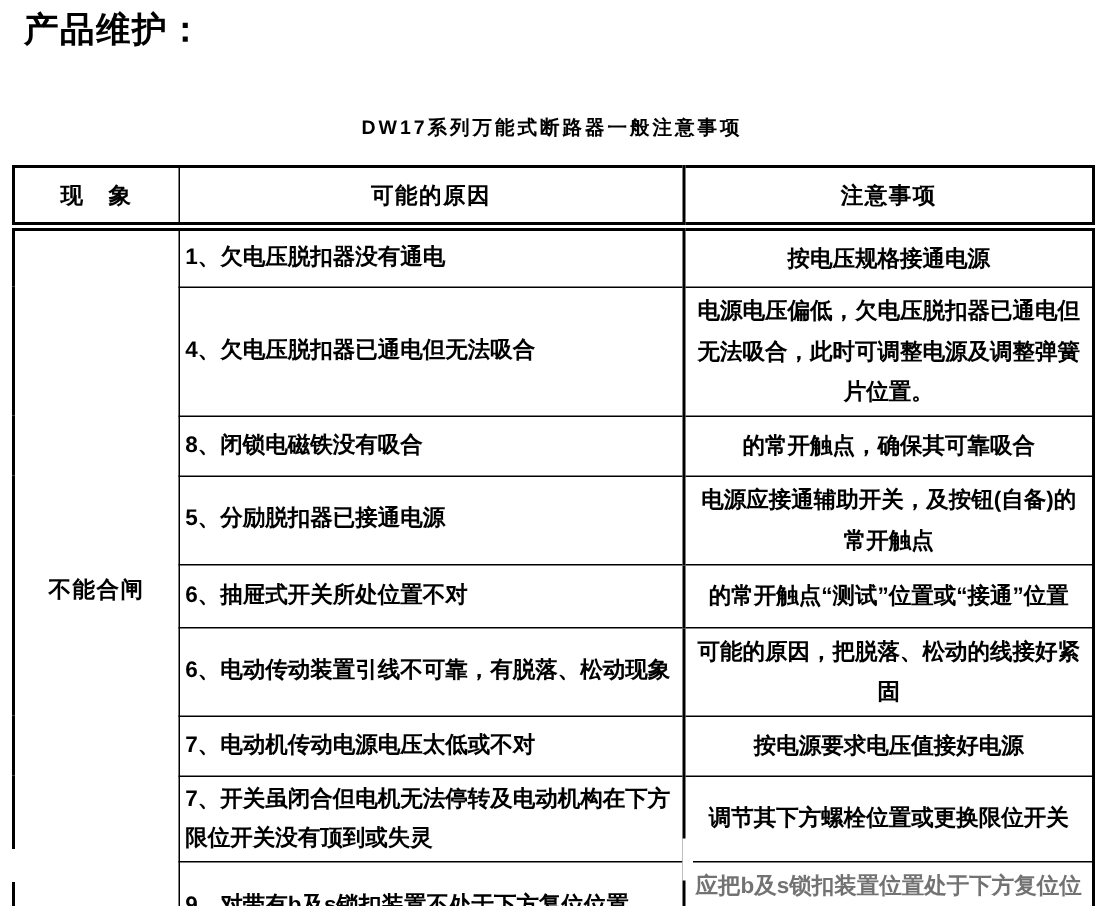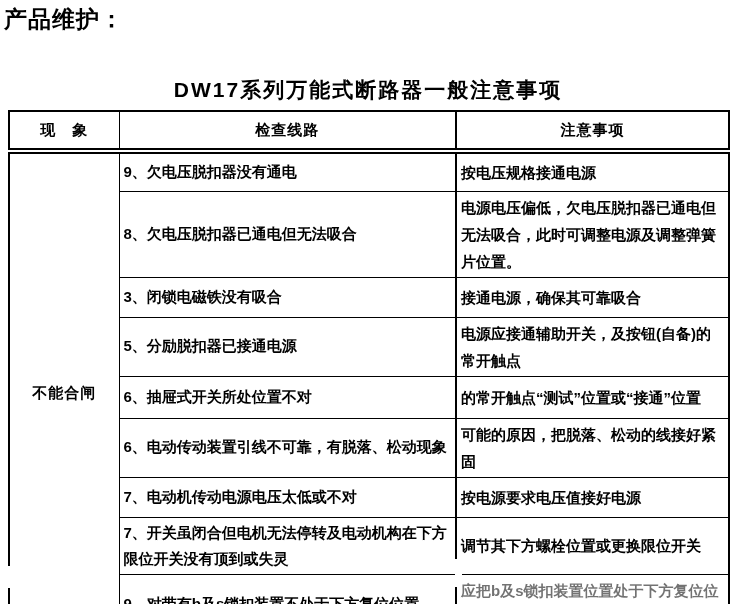--- a/index.html
+++ b/index.html
@@ -1,45 +1,45 @@
 <!DOCTYPE html>
 <html><head>
 <meta charset="utf-8">
 <style>
   html,body{margin:0;padding:0;background:#ffffff;}
   body{
     width:736px;height:604px;position:relative;overflow:hidden;
     font-family:"Liberation Sans","DejaVu Sans",sans-serif;color:#000;
   }
   .heading{
-    position:absolute;left:4px;top:4px;
+    position:absolute;left:16px;top:4px;
     font-size:23px;font-weight:bold;letter-spacing:1px;
   }
   .table-title{
     position:absolute;left:0;top:76px;width:736px;
-    text-align:center;font-size:21px;font-weight:bold;letter-spacing:2px;
+    text-align:center;font-size:13px;font-weight:bold;letter-spacing:2px;
   }
   table.maint{
     position:absolute;left:8px;top:110px;width:720px;
     border-collapse:collapse;table-layout:fixed;
     border:2px solid #000;border-bottom-width:3px;
   }
   table.maint td, table.maint th{
     border:1px solid #000000;
     font-size:15px;font-weight:bold;
     padding:2px 4px;vertical-align:middle;
     overflow:hidden;
   }
   table.maint th{
     border-bottom:6px double #000;
     text-align:center;letter-spacing:1px;
   }
   td.col-phen{text-align:center;letter-spacing:1px;}
   td.col-cause{text-align:left;padding-left:24px;line-height:1.75;}
-  td.col-note{text-align:left;padding-left:10px;line-height:1.8;}
+  td.col-note{text-align:center;padding-left:10px;line-height:1.8;}
   .col-note{border-left-width:2px !important;}
   th.col-note{border-left:2px solid #000;margin-left:34px;}
   td.faded{color:#1c1c1c;opacity:.62;text-shadow:0 0 1px #fff;}
   .artifact{position:absolute;background:#fff;}
   .artifact.a1{left:0;top:566px;width:11px;height:22px;}
   .artifact.a2{left:455px;top:559px;width:7px;height:28px;}
 </style>
 </head>
 <body>
 
@@ -48,37 +48,37 @@
 
 <table class="maint">
   <colgroup>
     <col style="width:110px">
     <col style="width:337px">
     <col style="width:273px">
   </colgroup>
   <thead>
     <tr style="height:40px">
       <th class="col-phen">现　象</th>
-      <th class="col-cause">检查线路</th>
+      <th class="col-cause">可能的原因</th>
       <th class="col-note">注意事项</th>
     </tr>
   </thead>
   <tbody>
     <tr style="height:40px">
       <td class="col-phen" rowspan="9">不能合闸</td>
-      <td class="col-cause">9、欠电压脱扣器没有通电</td>
+      <td class="col-cause">1、欠电压脱扣器没有通电</td>
       <td class="col-note">按电压规格接通电源</td>
     </tr>
     <tr style="height:62px">
-      <td class="col-cause">8、欠电压脱扣器已通电但无法吸合</td>
+      <td class="col-cause">4、欠电压脱扣器已通电但无法吸合</td>
       <td class="col-note">电源电压偏低，欠电压脱扣器已通电但无法吸合，此时可调整电源及调整弹簧片位置。</td>
     </tr>
     <tr style="height:40px">
-      <td class="col-cause">3、闭锁电磁铁没有吸合</td>
-      <td class="col-note">接通电源，确保其可靠吸合</td>
+      <td class="col-cause">8、闭锁电磁铁没有吸合</td>
+      <td class="col-note">的常开触点，确保其可靠吸合</td>
     </tr>
     <tr style="height:55px">
       <td class="col-cause">5、分励脱扣器已接通电源</td>
       <td class="col-note">电源应接通辅助开关，及按钮(自备)的常开触点</td>
     </tr>
     <tr style="height:42px">
       <td class="col-cause">6、抽屉式开关所处位置不对</td>
       <td class="col-note">的常开触点“测试”位置或“接通”位置</td>
     </tr>
     <tr style="height:40px">

